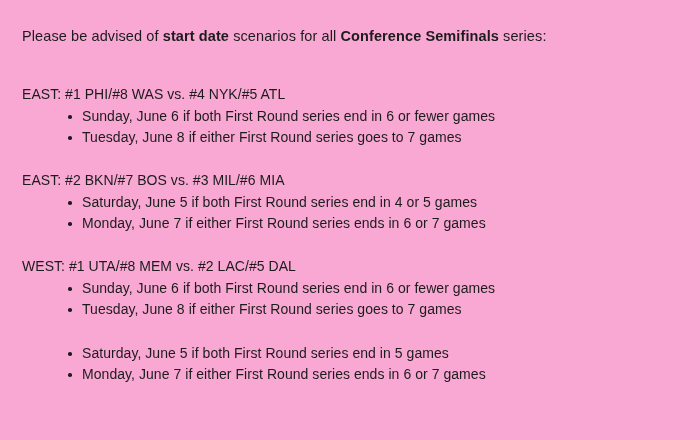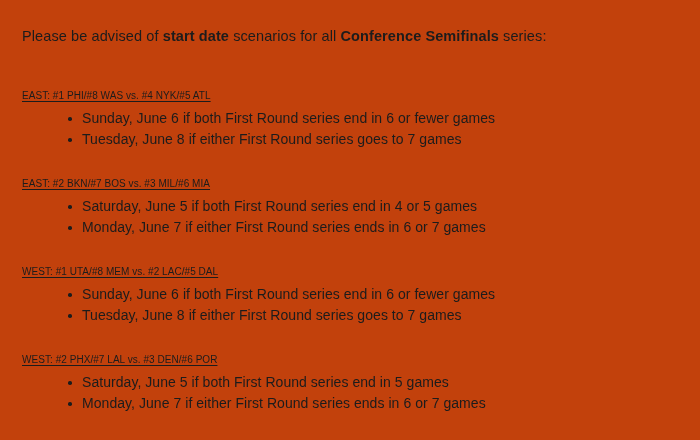--- a/index.html
+++ b/index.html
@@ -12,21 +12,21 @@
     background: #ffffff;
     font-family: "Liberation Sans", sans-serif;
     color: #1c1c1c;
     overflow: hidden;
   }
 
   .page {
     position: relative;
     width: 700px;
     height: 440px;
-    background: #c2410c;
+    background: #f9a8d4;
     box-sizing: border-box;
     padding: 27px 20px 0 22px;
   }
 
   .intro {
     font-size: 14.5px;
     line-height: 18px;
     letter-spacing: 0.1px;
     color: #1c1c1c;
     margin: 0 0 0 0;
@@ -40,25 +40,24 @@
   }
 
   .section {
     margin-bottom: 23px;
   }
   .section:last-child {
     margin-bottom: 0;
   }
 
   .section-heading {
-    font-size: 10px;
+    font-size: 14px;
     line-height: 18px;
     letter-spacing: 0.05px;
     color: #1c1c1c;
-    text-decoration: underline;
     text-underline-offset: 2px;
     display: inline-block;
     margin: 0 0 3px 0;
     white-space: nowrap;
   }
 
   .bullets {
     list-style: none;
     margin: 0;
     padding: 0;
@@ -112,21 +111,20 @@
 
     <div class="section">
       <div class="section-heading">WEST: #1 UTA/#8 MEM vs. #2 LAC/#5 DAL</div>
       <ul class="bullets">
         <li class="bullet">Sunday, June 6 if both First Round series end in 6 or fewer games</li>
         <li class="bullet">Tuesday, June 8 if either First Round series goes to 7 games</li>
       </ul>
     </div>
 
     <div class="section">
-      <div class="section-heading">WEST: #2 PHX/#7 LAL vs. #3 DEN/#6 POR</div>
       <ul class="bullets">
         <li class="bullet">Saturday, June 5 if both First Round series end in 5 games</li>
         <li class="bullet">Monday, June 7 if either First Round series ends in 6 or 7 games</li>
       </ul>
     </div>
 
   </div>
 
 </div>
 

